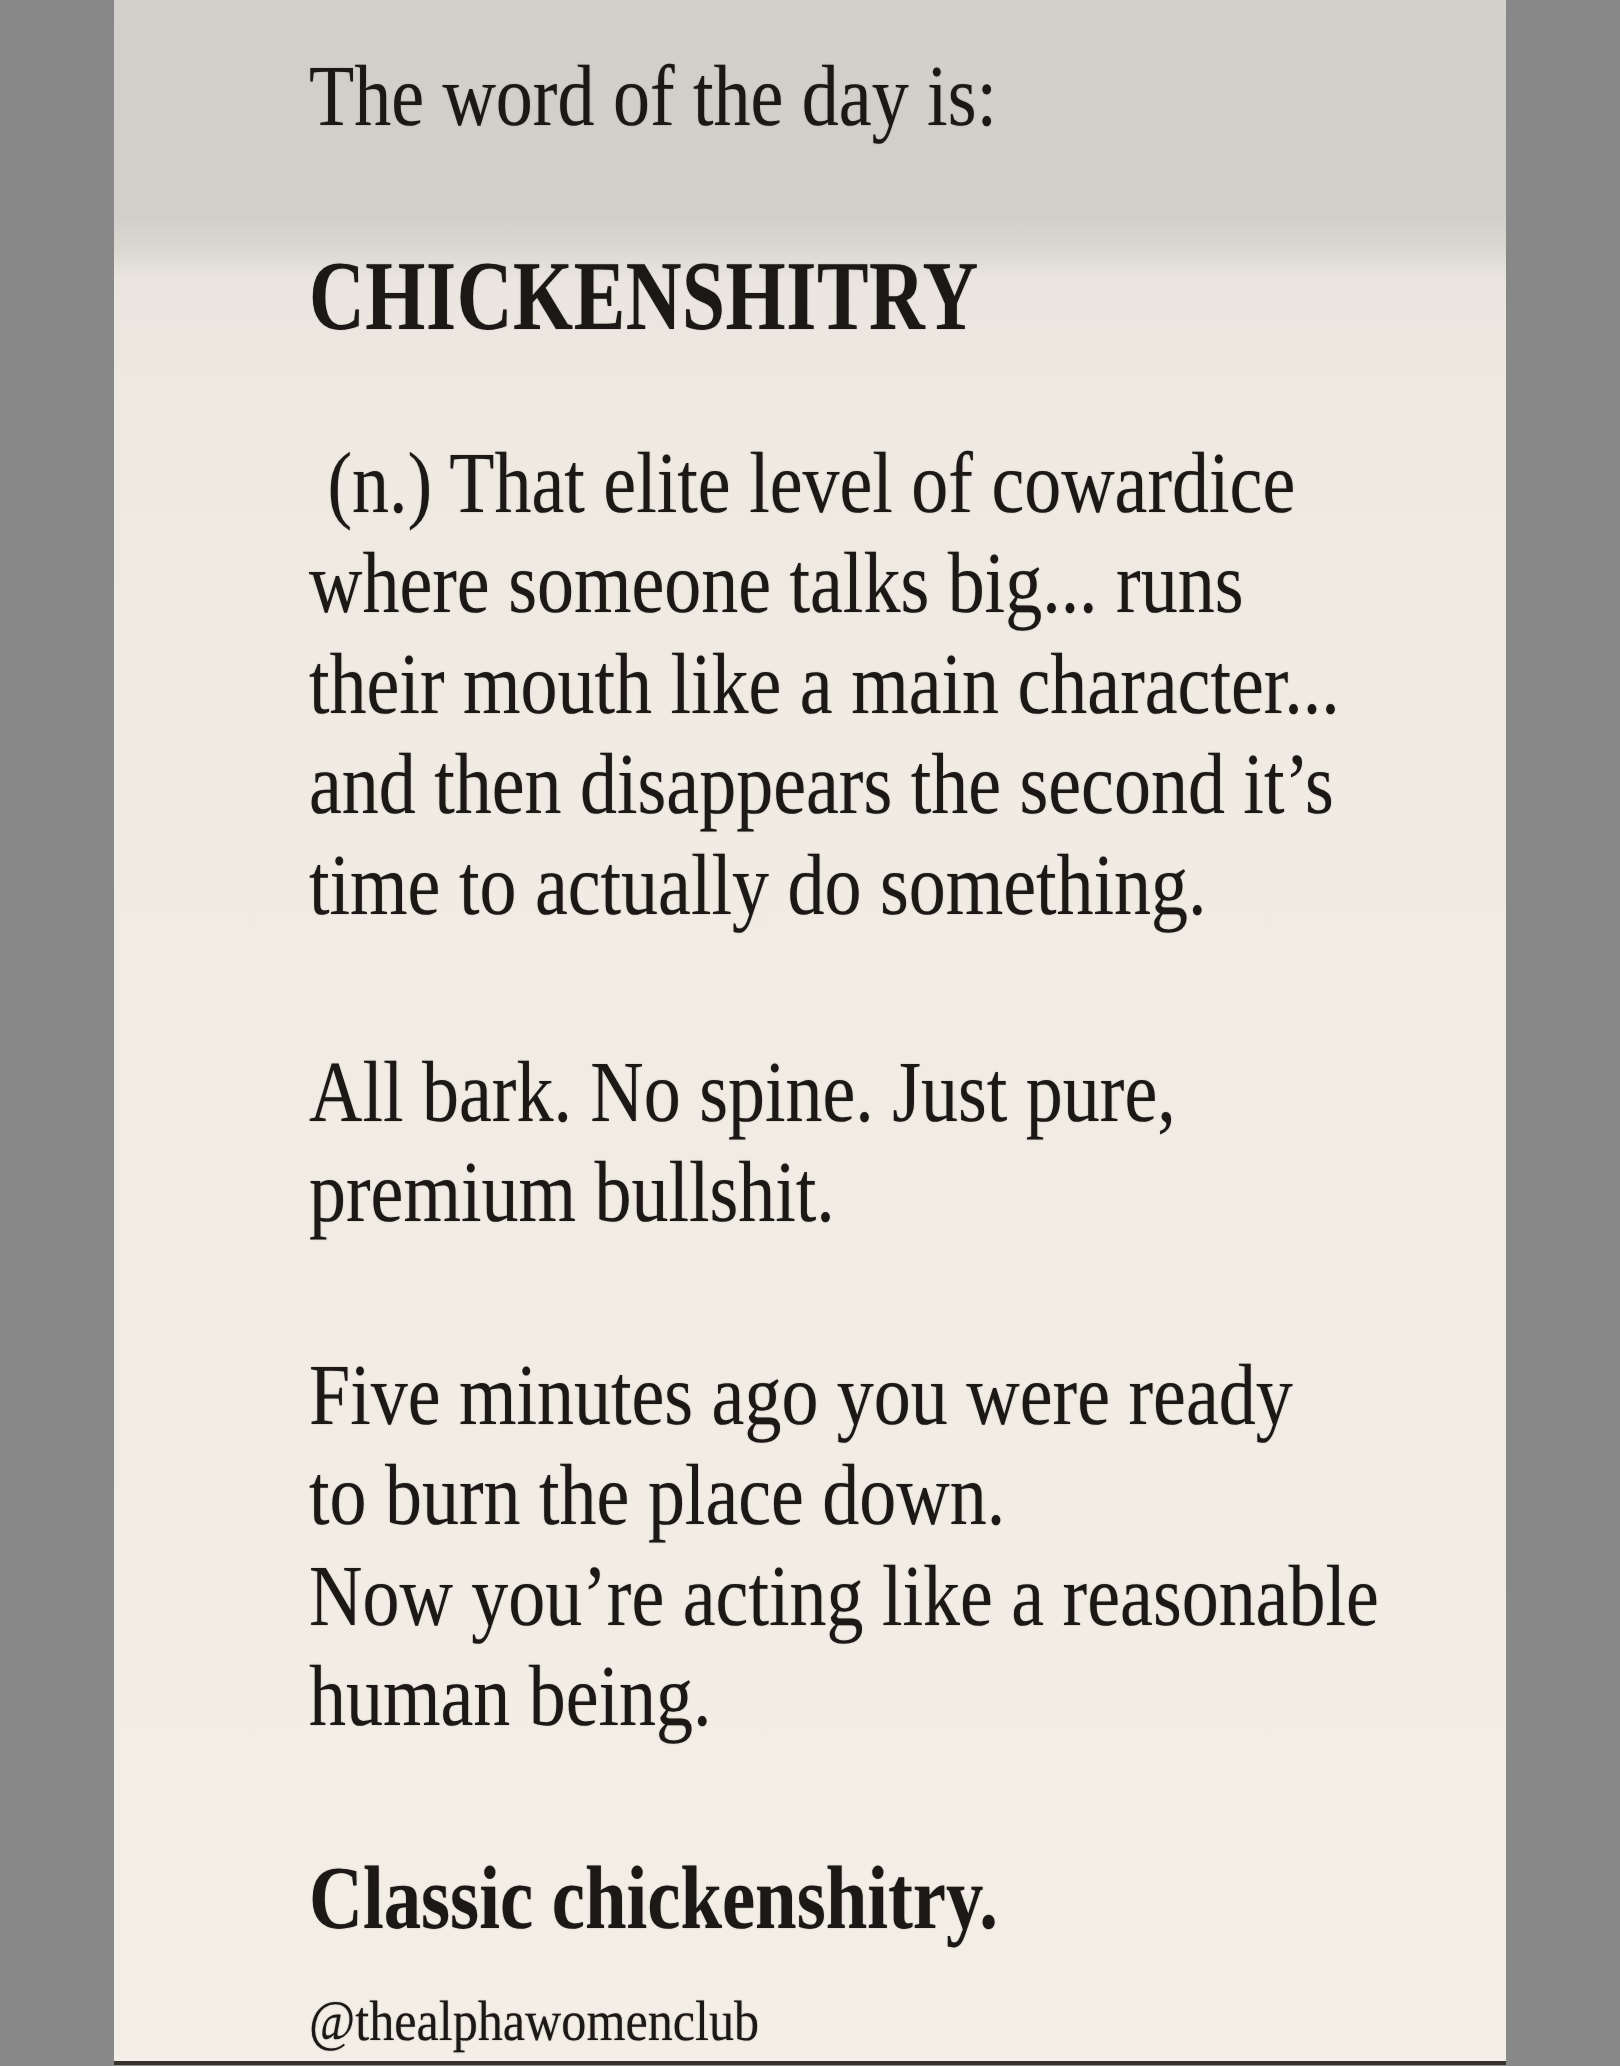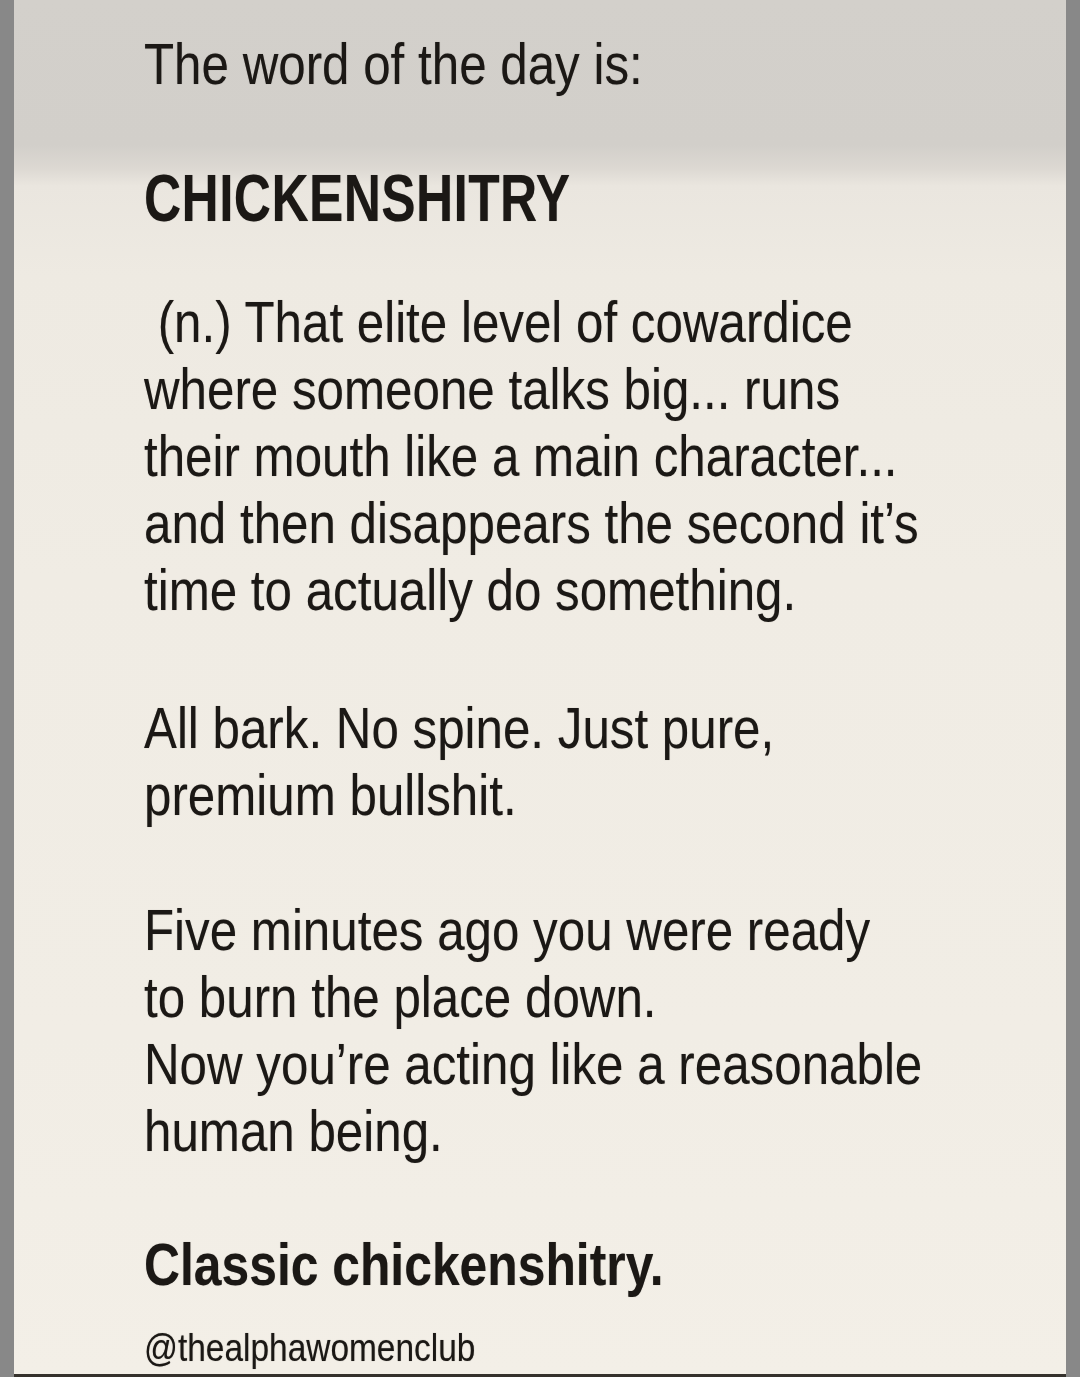--- a/index.html
+++ b/index.html
@@ -1,21 +1,21 @@
 <!DOCTYPE html>
 <html><head>
 <meta charset="utf-8">
 <style>
   html,body{margin:0;padding:0;background:#888;}
   .canvas{
     position:relative;
-    width:1052px;height:1377px;
+    width:928px;height:1377px;
     margin:0 auto;
     overflow:hidden;
-    font-family:Liberation Sans, sans-serif;
+    font-family:Liberation Serif, serif;
     color:#1b1815;
     background:linear-gradient(180deg,
       #d3d0cb 0%,
       #d2cfca 10.5%,
       #dcd8d2 12.2%,
       #eae6df 13.5%,
       #eeeae2 20%,
       #f0ece4 42%,
       #f1ede5 75%,
       #f3efe7 100%);

